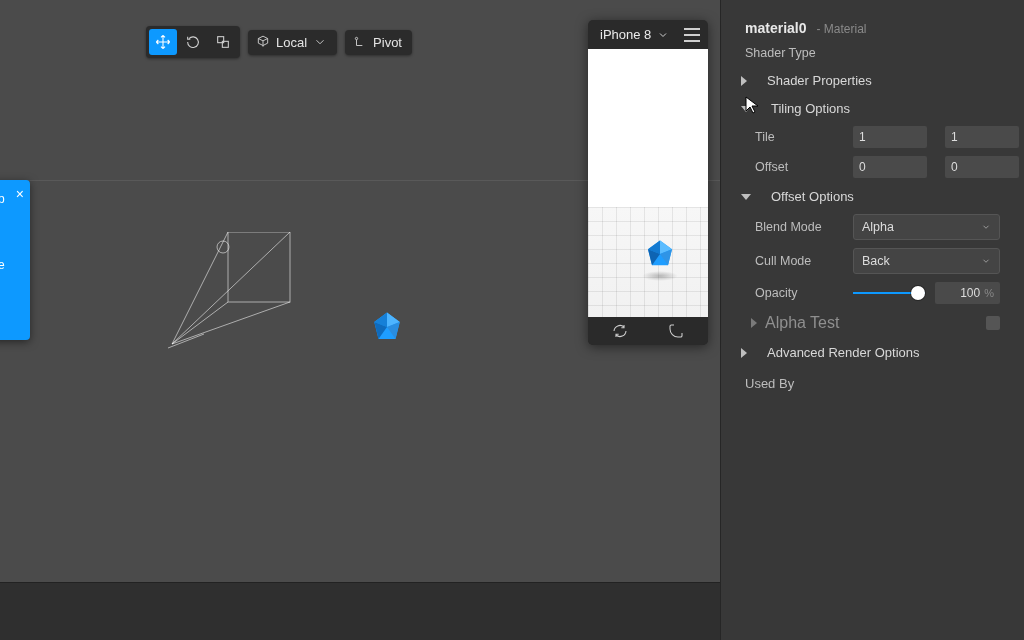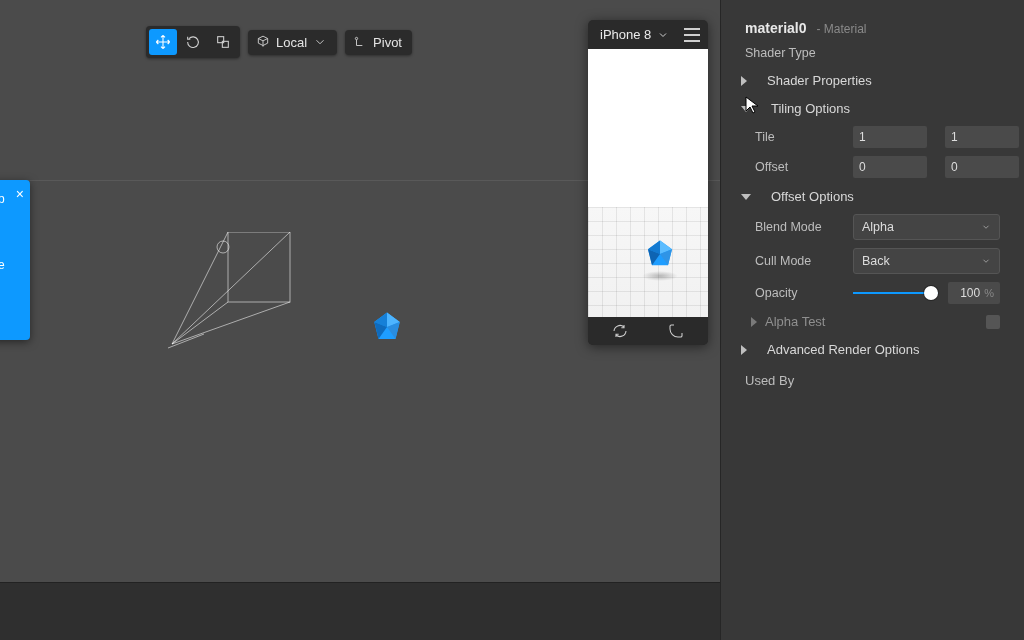--- a/index.html
+++ b/index.html
@@ -68,25 +68,25 @@
   .tri.dim.right { border-color:transparent transparent transparent #7a7a7a;}
   .subrow { display:flex; align-items:center; padding:4px 14px 4px 24px; gap:10px;}
   .subrow .label { flex:0 0 88px; color:#bdbdbd; font-size:12.5px;}
   .num-input { width:74px; height:22px; background:#4a4a4a; border:none; border-radius:2px; padding:0 6px; color:#ddd; font-size:12px; display:flex; align-items:center;}
   .num-pair { display:flex; gap:18px; }
   .slider-wrap { flex:1; display:flex; align-items:center; gap:10px;}
   .slider { position:relative; flex:1; height:18px; }
   .slider .track { position:absolute; left:0; right:0; top:8px; height:2px; background:#666;}
   .slider .fill { position:absolute; left:0; top:8px; height:2px; background:#0d99ff;}
   .slider .thumb { position:absolute; top:2px; width:14px; height:14px; border-radius:50%; background:#fff; box-shadow:0 0 0 1px rgba(0,0,0,.3);}
-  .slider-val { width:52px; height:22px; background:#4a4a4a; border-radius:2px; display:flex; align-items:center; justify-content:flex-end; padding:0 6px; color:#ddd; font-size:12px; gap:4px;}
+  .slider-val { width:65px; height:22px; background:#4a4a4a; border-radius:2px; display:flex; align-items:center; justify-content:flex-end; padding:0 6px; color:#ddd; font-size:12px; gap:4px;}
   .slider-val .unit { color:#888; font-size:11px;}
   .chk { width:14px; height:14px; background:#555; border-radius:2px; display:inline-block;}
   .spacer-fill { flex:1; }
-  .alpha-row { display:flex; align-items:center; padding:6px 14px 6px 20px; gap:8px; color:#8f8f8f; font-size:13px;}
+  .alpha-row { display:flex; align-items:center; padding:6px 14px 6px 20px; gap:8px; color:#8f8f8f; font-size:16px;}
   .usedby { padding:10px 14px; color:#bdbdbd; font-size:13px;}
 </style>
 </head>
 <body>
 
 <div class="app">
 
   <div class="viewport-wrap">
     <div class="viewport">
       <div class="horizon"></div>

